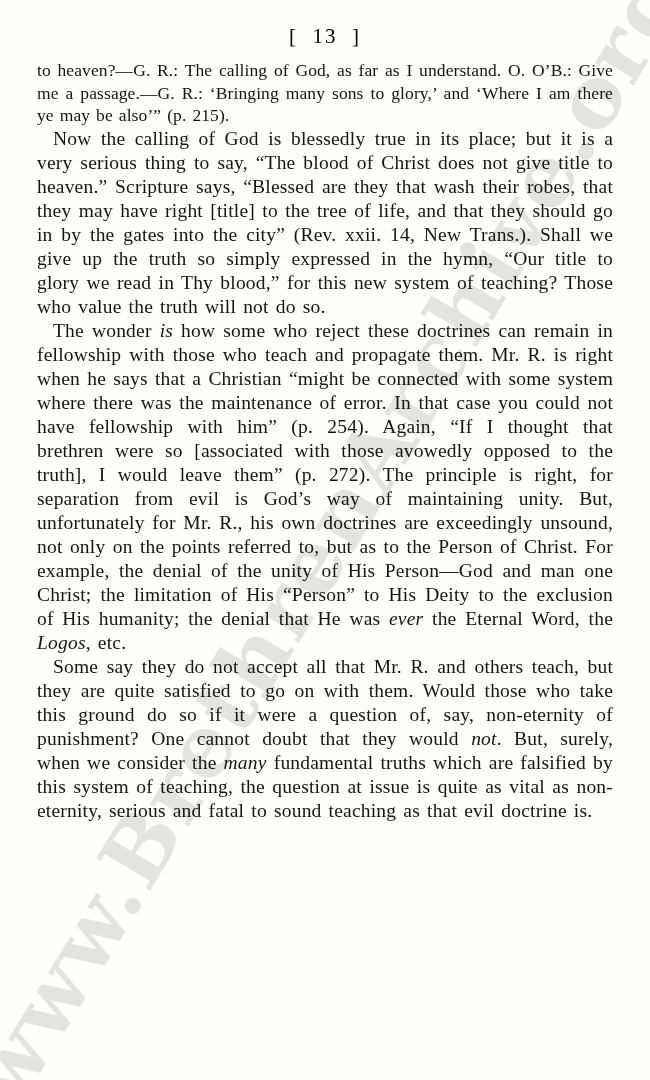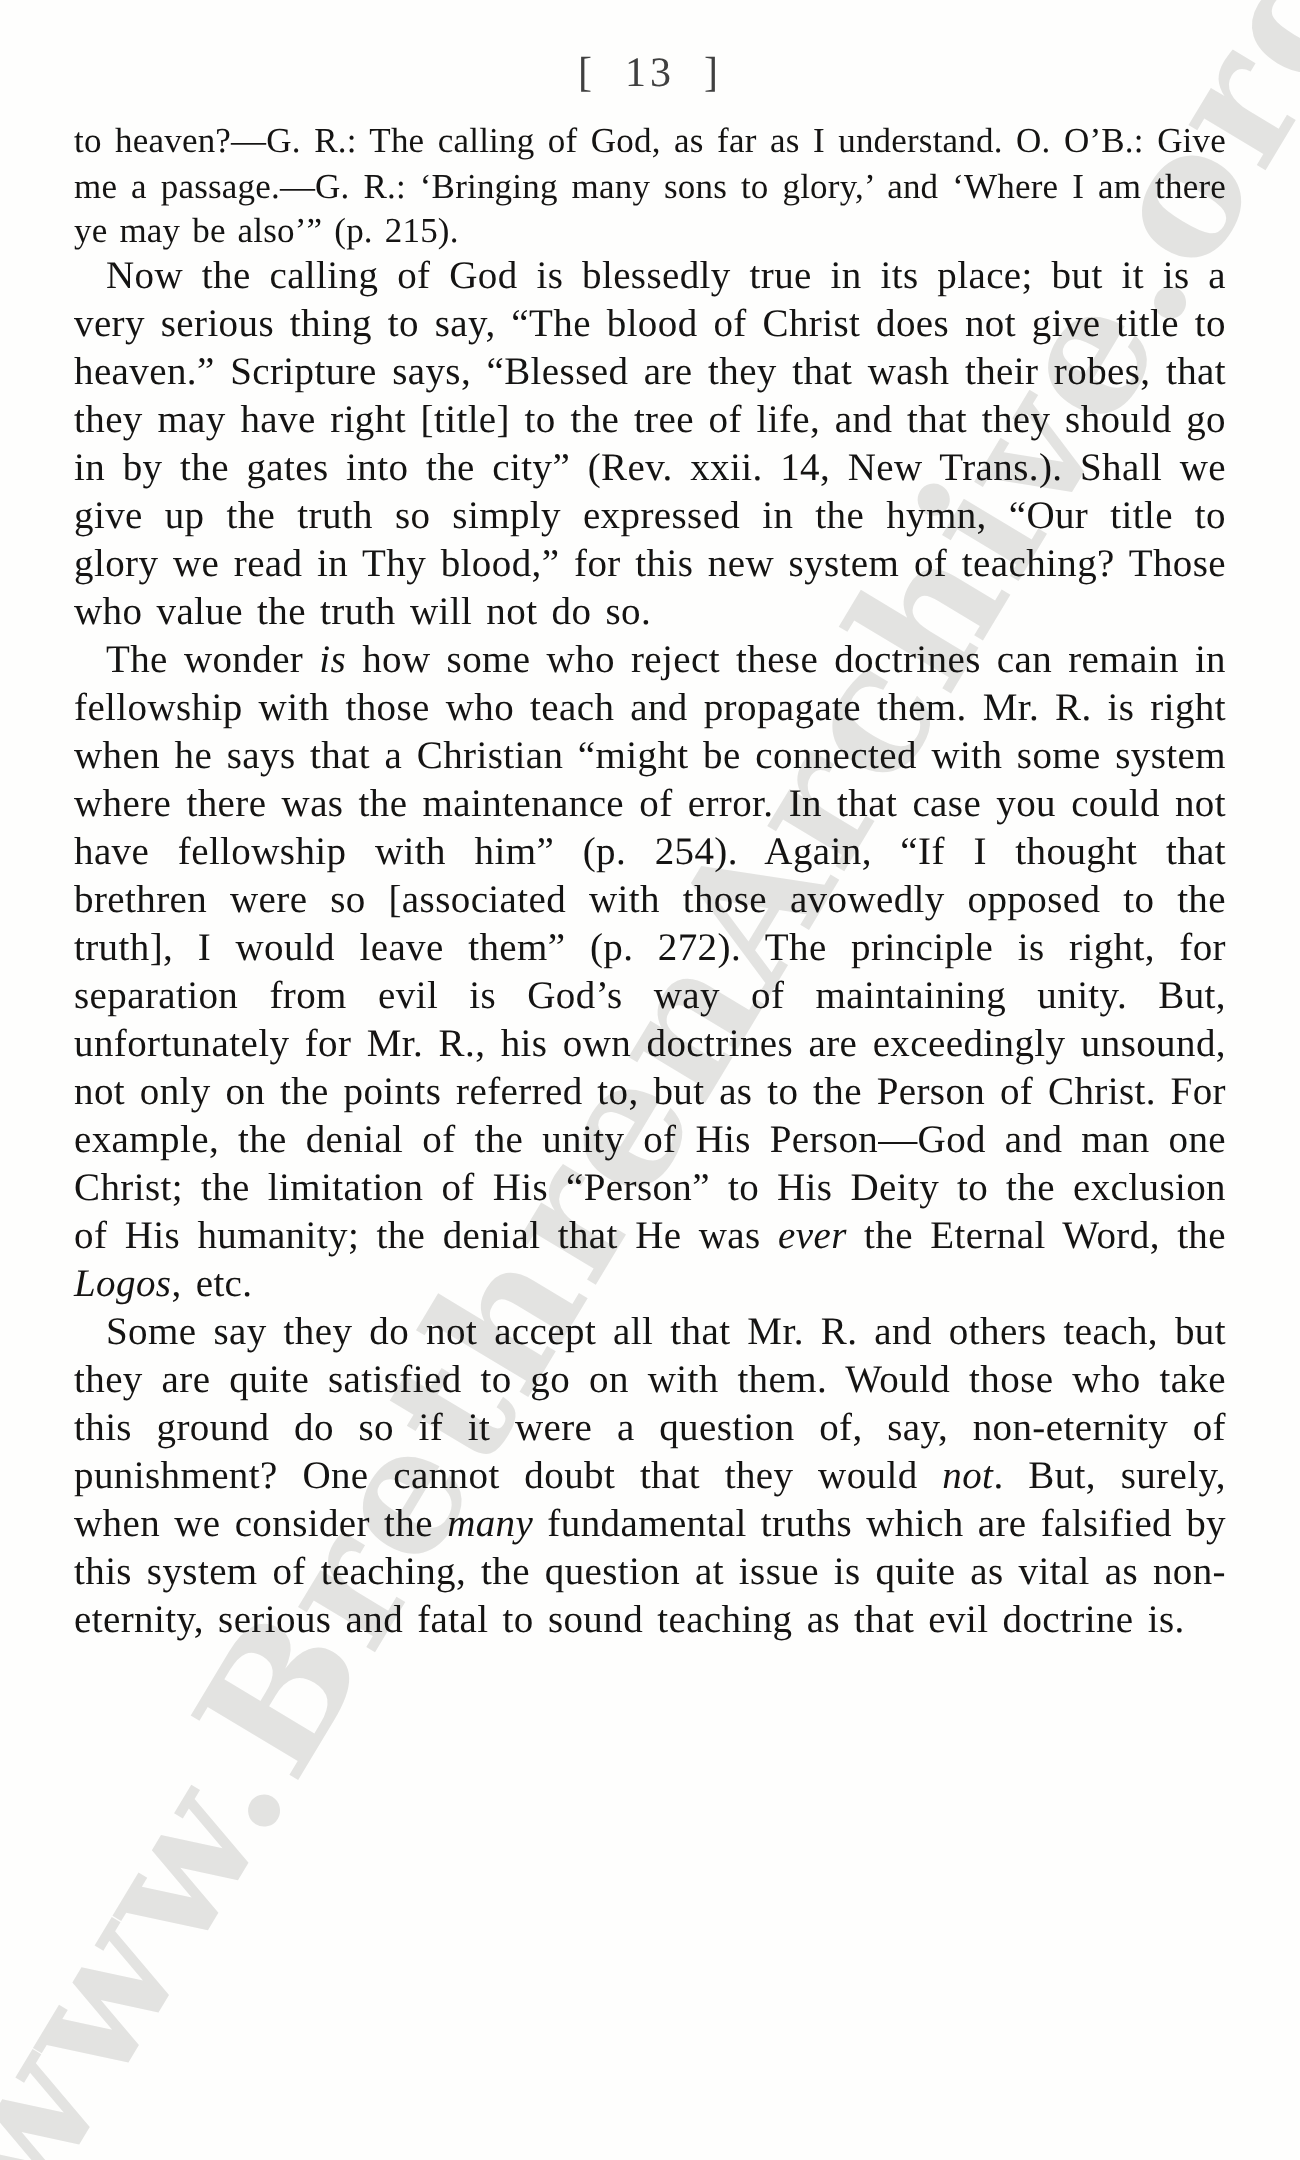--- a/index.html
+++ b/index.html
@@ -34,21 +34,21 @@
     user-select: none;
   }
   .pagenum {
     position: relative;
     z-index: 2;
     margin-top: 24px;
     text-align: center;
     font-size: 21px;
     white-space: pre;
     letter-spacing: 2px;
-    color: #404040;
+    color: #000000;
   }
   .column {
     position: relative;
     z-index: 2;
     margin: 10px 37px 0 37px;
     text-align: justify;
   }
   .column p {
     margin: 0;
     padding: 0;

